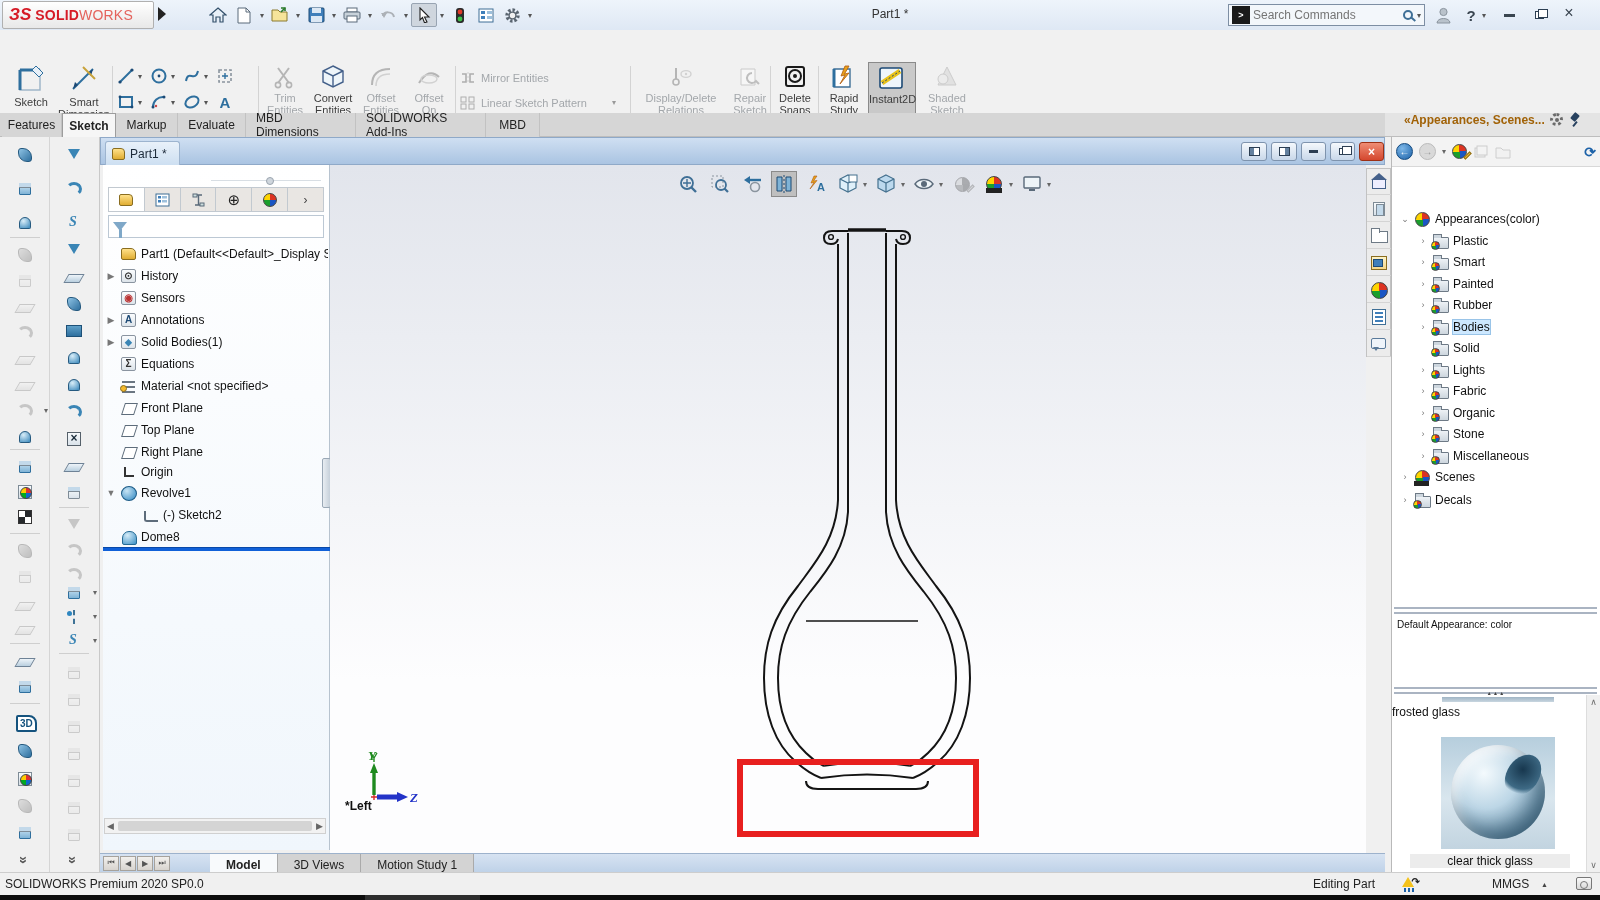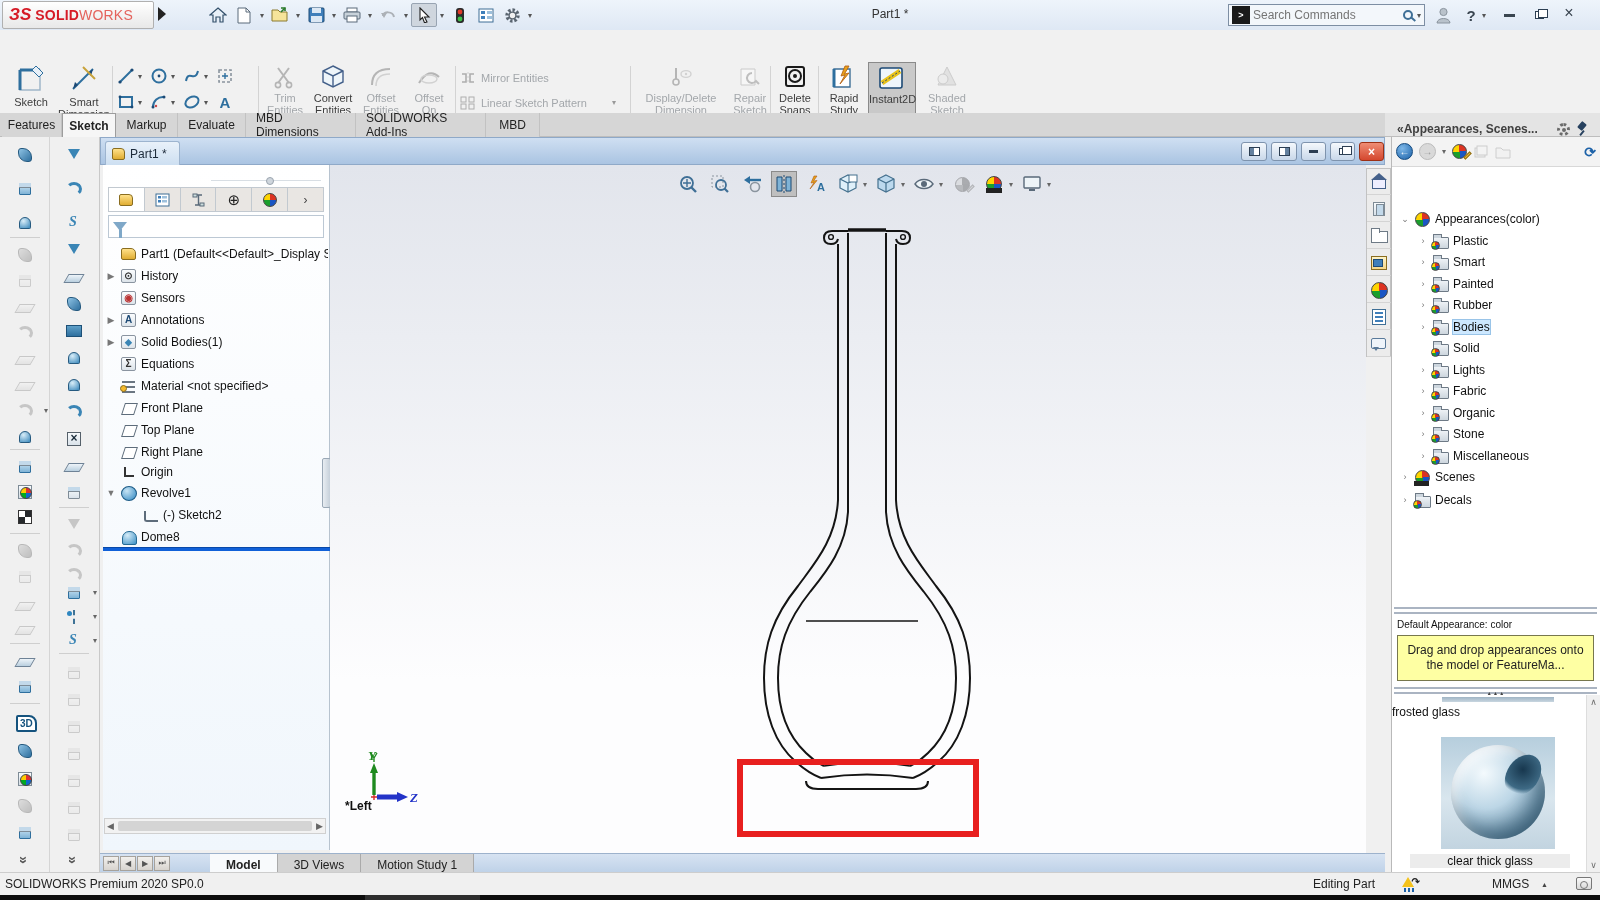--- a/index.html
+++ b/index.html
@@ -40,21 +40,21 @@
 .gridrow{position:absolute;display:flex;align-items:center;gap:2px}
 .gcell{width:20px;height:20px;display:flex;align-items:center;justify-content:center}
 .gcar{font-size:8px;color:#555;width:9px}
 .stkrow{position:absolute;display:flex;align-items:center;gap:5px;font-size:11px;color:#a3a7ab;height:20px}
 .stkrow .sicon{width:16px;height:14px;opacity:.45;filter:grayscale(1)}
 
 #tabrow{position:absolute;left:0;top:113px;width:1385px;height:24px;background:#d6d6d6;border-bottom:1px solid #bdbdbd}
 .rtab{position:absolute;top:0;height:24px;padding:0 10px;display:flex;align-items:center;justify-content:center;color:#222;border-right:1px solid #c2c2c2;background:#d6d6d6}
 .rtab.active{background:#f6f6f6;font-weight:bold;border:1px solid #9d9d9d;border-bottom:none}
 
-#tphead{position:absolute;left:1385px;top:113px;width:215px;height:24px;background:#e4e4e4;border-bottom:1px solid #bdbdbd;display:flex;align-items:flex-end;padding:0 12px;font-weight:bold;color:#404040}
+#tphead{position:absolute;left:1385px;top:113px;width:215px;height:24px;background:#e4e4e4;border-bottom:1px solid #bdbdbd;display:flex;align-items:flex-start;padding:0 19px;font-weight:bold;color:#a16207}
 .gearico{width:13px;height:13px;border-radius:50%;border:3px dotted #6a6a6a;position:relative;display:inline-block}
 .gearico::after{content:"";position:absolute;inset:2px;border:2px solid #6a6a6a;border-radius:50%}
 .pinico{width:12px;height:14px;position:relative;margin-left:6px}
 .pinico::before{content:"";position:absolute;left:3px;top:0;width:6px;height:8px;background:#27415f;border-radius:1px;transform:rotate(40deg)}
 .pinico::after{content:"";position:absolute;left:5px;top:8px;width:2px;height:6px;background:#27415f;transform:rotate(40deg)}
 
 #lefttools{position:absolute;left:0;top:137px;width:100px;height:736px;background:#f0f0f0;border-right:1px solid #c9c9c9}
 #lefttools .vsep{position:absolute;left:49px;top:0;width:1px;height:736px;background:#d5d5d5}
 .ltool{position:absolute;width:34px;height:24px;display:flex;align-items:center;justify-content:center}
 .hrline{position:absolute;height:1px;background:#cfcfcf}
@@ -469,21 +469,21 @@
 
   <div class="medbtn dis" style="left:638px;width:86px">
     <div class="bicon">
         <svg width="26" height="24" viewBox="0 0 26 24">
           <path d="M8 3 L8 14" stroke="#44608a" stroke-width="2"></path>
           <circle cx="8" cy="17" r="3" fill="none" stroke="#44608a" stroke-width="1.6"></circle>
           <ellipse cx="18" cy="9" rx="5" ry="3.4" fill="none" stroke="#8aa" stroke-width="1.4"></ellipse>
           <circle cx="18" cy="9" r="1.2" fill="#8aa"></circle>
         </svg>
       </div>
-    <div class="blbl">Display/Delete Dimension</div>
+    <div class="blbl">Display/Delete Relations</div>
     <div class="bcaret">▾</div>
   </div>
   <div class="medbtn dis" style="left:726px;width:48px">
     <div class="bicon">
         <svg width="24" height="24" viewBox="0 0 24 24">
           <path d="M3 4 L17 4 17 20 3 20Z" fill="#fff" stroke="#8a949e"></path>
           <path d="M14 8 a5 5 0 1 0 4 8 l3 3" fill="none" stroke="#6a7682" stroke-width="2"></path>
         </svg>
       </div>
     <div class="blbl">Repair Sketch</div>
@@ -1163,21 +1163,20 @@
         <span class="texp">›</span>
         <span class="ticn">
           <i></i>
         </span>
         <span class="tlbl">Decals</span>
       </div>
     </div>
 
   <div id="tpsplit1"></div>
   <div id="defapp">Default Appearance: color</div>
-  <div id="tooltip">Drag and drop appearances onto the model or FeatureMa...</div>
   <div id="tpsplit2"></div>
   <div id="sliver"></div>
   <div id="frosted">frosted glass</div>
   <div id="glassimg"></div>
   <div id="clearglass">clear thick glass</div>
   <div id="tpscroll">
       <span>∧</span>
       <span>∨</span>
     </div>
 </div>

